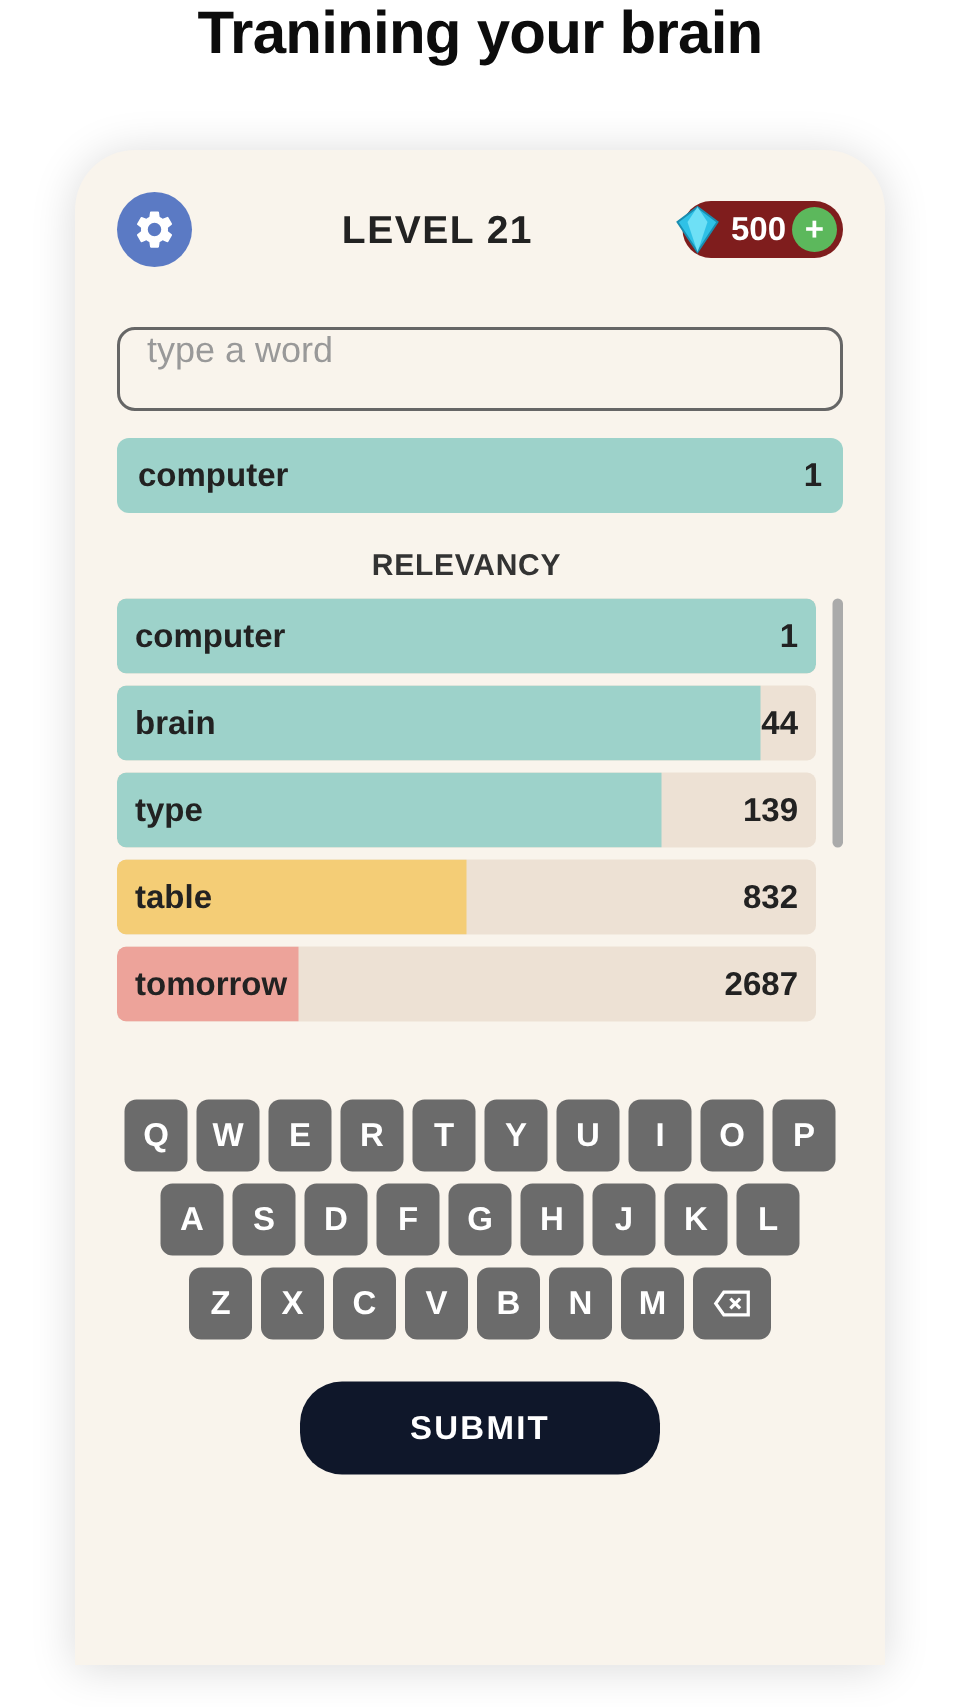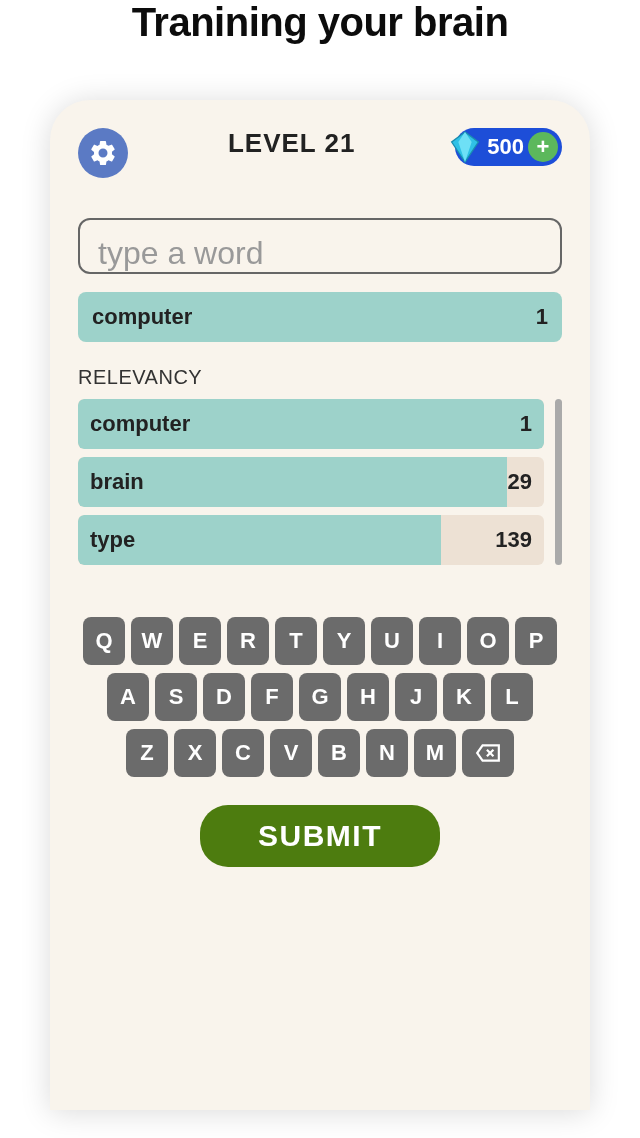--- a/index.html
+++ b/index.html
@@ -22,38 +22,39 @@
   margin: 55px auto 0;
   background: #f9f4ec;
   border-radius: 40px 40px 0 0;
   box-shadow: 0 2px 30px rgba(0,0,0,0.15);
   padding: 28px 28px 0;
   height: 1010px;
   position: relative;
 }
 .topbar {
   display: flex;
+  align-items: center;
   justify-content: space-between;
 }
 .gear-btn {
   width: 50px; height: 50px;
   background: #5b7ac4;
   border-radius: 50%;
   display: flex; align-items: center; justify-content: center;
   cursor: pointer;
 }
 .level-title {
   font-size: 26px;
   font-weight: 800;
   color: #222;
   letter-spacing: 1px;
 }
 .gems-pill {
   display: flex; align-items: center;
-  background: #1d4ed8;
+  background: #7f1d1d;
   border-radius: 22px;
   height: 38px;
   padding: 0 4px 0 0;
   position: relative;
 }
 .gem-icon {
   width: 40px; height: 40px;
   margin-left: -10px;
   display: flex; align-items: center; justify-content: center;
 }
@@ -72,40 +73,40 @@
   font-size: 22px;
   font-weight: 800;
   cursor: pointer;
 }
 .input-box {
   margin-top: 40px;
   height: 56px;
   border: 2px solid #666;
   border-radius: 12px;
   padding: 0 18px;
-  display: flex; align-items: flex-end;
-  font-size: 32px;
+  display: flex; align-items: flex-start;
+  font-size: 24px;
   color: #999;
   background: #f9f4ec;
 }
 .current-guess {
   margin-top: 18px;
   height: 50px;
   background: #9dd2ca;
   border-radius: 8px;
   display: flex; align-items: center; justify-content: space-between;
   padding: 0 14px;
   font-size: 22px;
   font-weight: 700;
   color: #222;
 }
 .relevancy-header {
-  text-align: left;
+  text-align: center;
   font-size: 20px;
-  font-weight: 400;
+  font-weight: 700;
   color: #333;
   margin-top: 24px;
   letter-spacing: 0.5px;
   padding-right: 18px;
 }
 .guess-list {
   margin-top: 10px;
   position: relative;
   padding-right: 18px;
 }
@@ -157,25 +158,25 @@
   font-weight: 700;
   cursor: pointer;
 }
 .kb-key.backspace {
   width: 52px;
 }
 .submit-btn {
   margin: 28px auto 0;
   width: 240px;
   height: 62px;
-  background: #4d7c0f;
+  background: #0f172a;
   border-radius: 28px;
   display: flex; align-items: center; justify-content: center;
   color: #fff;
-  font-size: 30px;
+  font-size: 22px;
   font-weight: 800;
   letter-spacing: 1.5px;
   cursor: pointer;
 }
 </style>
 </head>
 <body>
 
 <div class="tagline">Tranining your brain</div>
 
@@ -213,26 +214,36 @@
   <div class="guess-list">
     <div class="scrollbar"></div>
   <div class="guess-row">
         <div class="guess-fill" style="width: 100%; background: rgb(157, 210, 202); border-radius: 6px;"></div>
         <span class="guess-word">computer</span>
         <span class="guess-score">1</span>
       </div>
       <div class="guess-row">
         <div class="guess-fill" style="width: 92%; background: rgb(157, 210, 202);"></div>
         <span class="guess-word">brain</span>
-        <span class="guess-score">29</span>
+        <span class="guess-score">44</span>
       </div>
       <div class="guess-row">
         <div class="guess-fill" style="width: 78%; background: rgb(157, 210, 202);"></div>
         <span class="guess-word">type</span>
         <span class="guess-score">139</span>
+      </div>
+      <div class="guess-row">
+        <div class="guess-fill" style="width: 50%; background: rgb(244, 205, 118);"></div>
+        <span class="guess-word">table</span>
+        <span class="guess-score">832</span>
+      </div>
+      <div class="guess-row">
+        <div class="guess-fill" style="width: 26%; background: rgb(237, 163, 154);"></div>
+        <span class="guess-word">tomorrow</span>
+        <span class="guess-score">2687</span>
       </div>
     </div>
 
   <div class="keyboard">
     <div class="kb-row">
         <div class="kb-key">Q</div>
         <div class="kb-key">W</div>
         <div class="kb-key">E</div>
         <div class="kb-key">R</div>
         <div class="kb-key">T</div>

